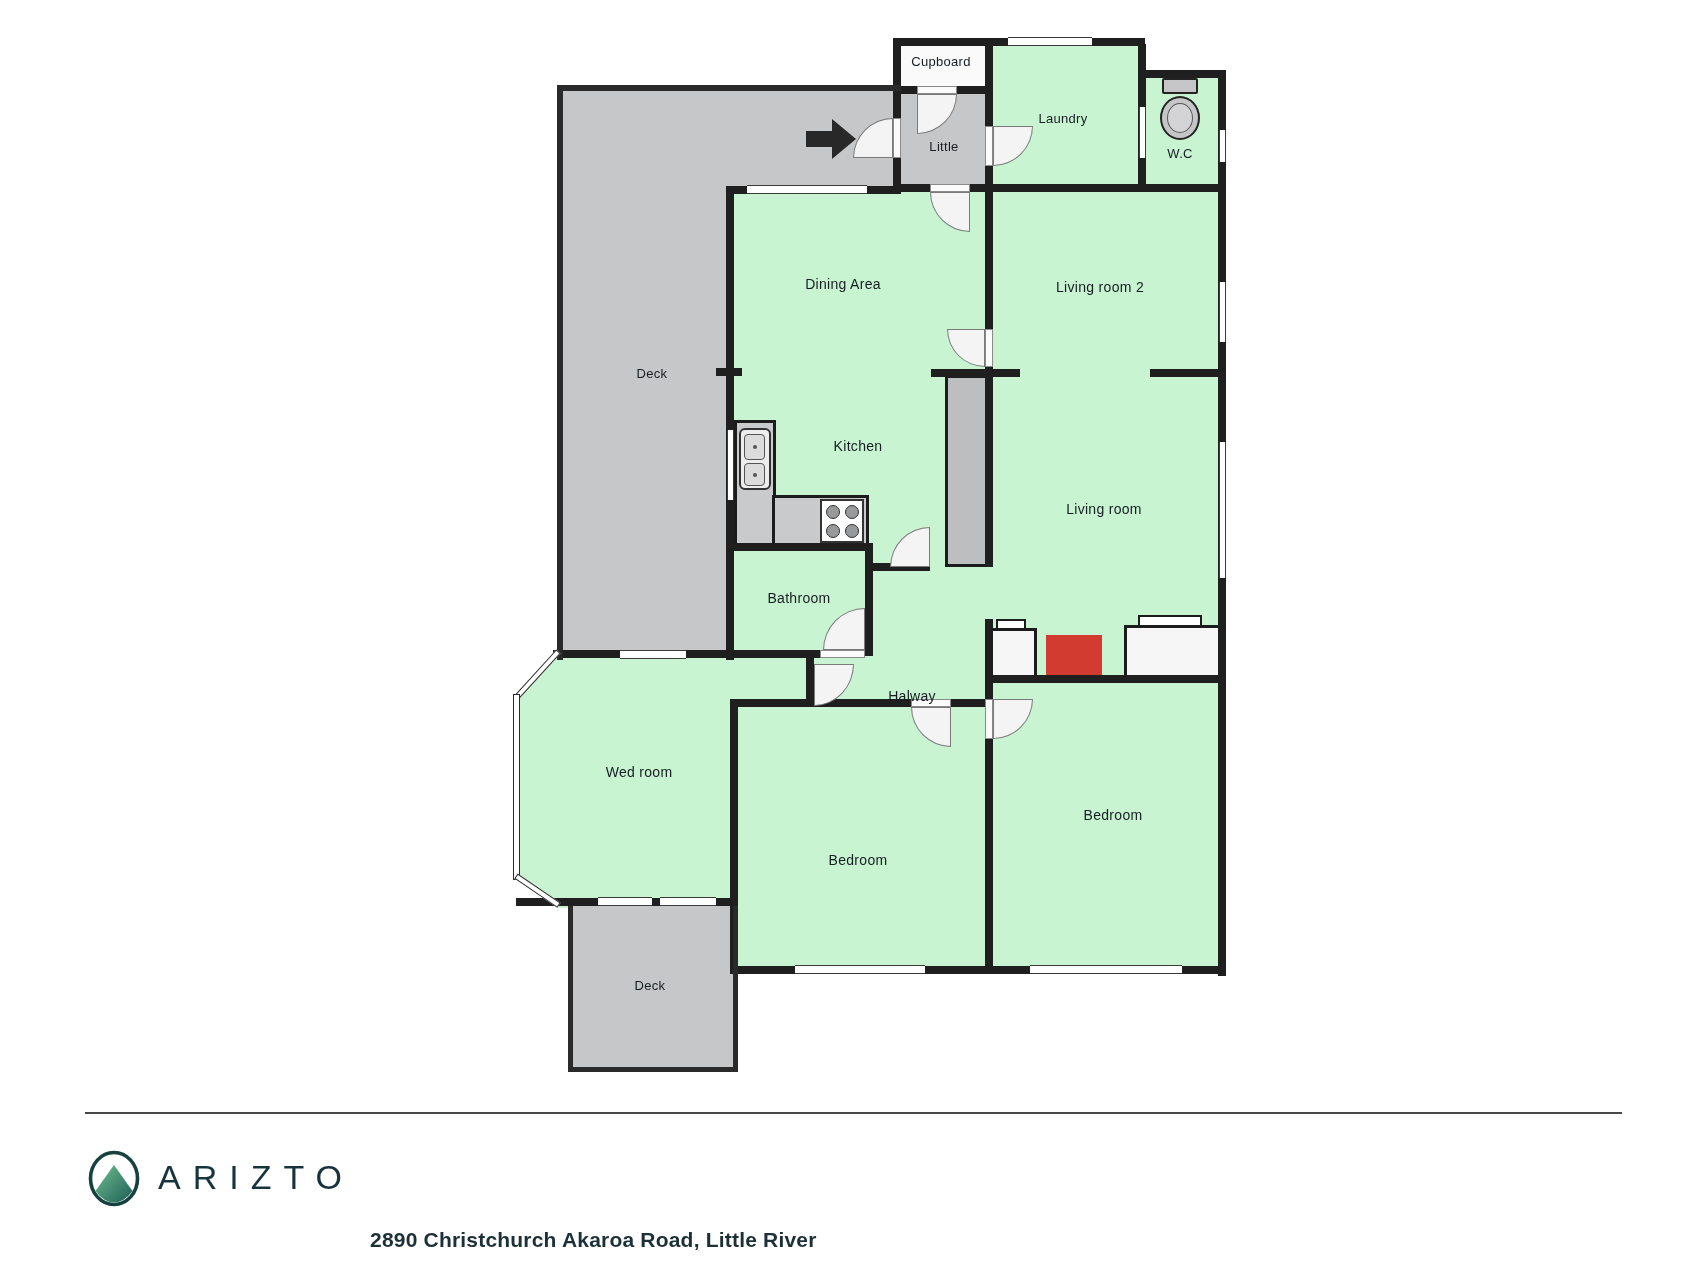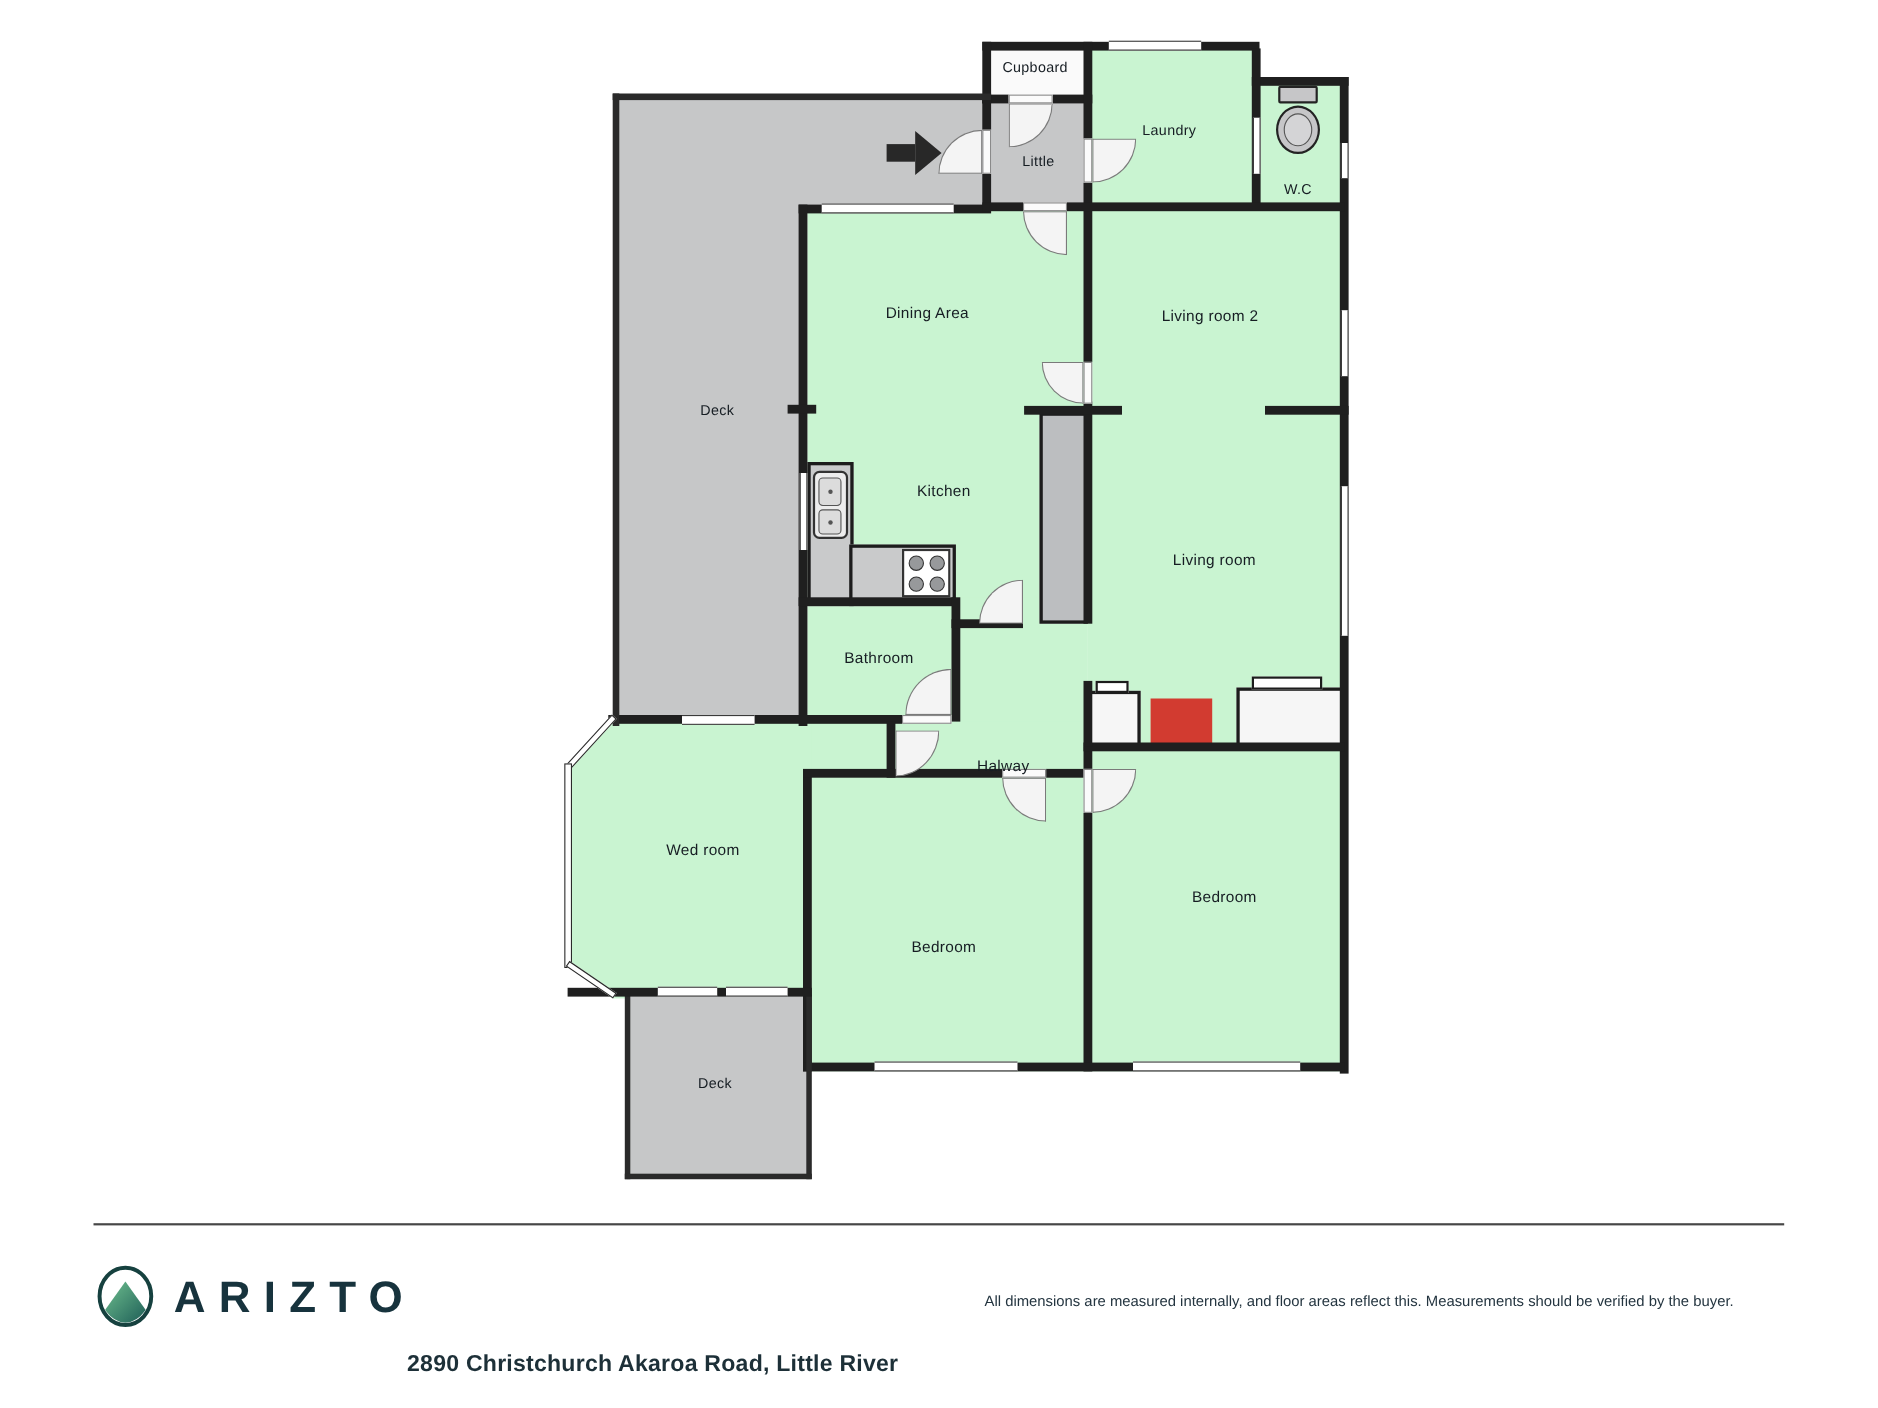--- a/index.html
+++ b/index.html
@@ -18,21 +18,21 @@
   .rd-bl{border-radius:0 0 0 100%;}
   .rd-br{border-radius:0 0 100% 0;}
   .leaf{position:absolute;background:#fbfbfb;border:1px solid #8a8a8a;box-sizing:border-box;}
   .rlabel{position:absolute;transform:translate(-50%,-50%);font-weight:400;font-size:14px;
           color:#161d23;white-space:nowrap;letter-spacing:.3px;}
   .rlabel.sm{font-size:13px;}
   .furn{position:absolute;box-sizing:border-box;}
   .burner{position:absolute;width:14px;height:14px;border-radius:50%;background:#97999b;border:1.5px solid #333;box-sizing:border-box;}
   .basin{position:absolute;border:1.5px solid #555;border-radius:4px;box-sizing:border-box;}
   .dot{position:absolute;left:50%;top:50%;width:4px;height:4px;margin:-2px 0 0 -2px;border-radius:50%;background:#555;}
-  .brand{position:absolute;font-weight:700;font-size:40px;letter-spacing:12px;color:#17333d;}
+  .brand{position:absolute;font-weight:400;font-size:34px;letter-spacing:12px;color:#17333d;}
   .address{position:absolute;font-weight:700;font-size:21px;color:#1d3038;letter-spacing:.2px;}
   .disclaimer{position:absolute;font-size:13.5px;line-height:19.5px;color:#243540;}
   .divider{position:absolute;background:#474747;}
 </style>
 </head>
 <body>
 
 <div class="page">
 
   <div class="abs" style="left:897px;top:42px;width:92px;height:48px;background:#fafafa;"></div>
@@ -157,21 +157,21 @@
   <div class="door rd-bl" style="left:911px;top:707px;width:40px;height:40px;"></div>
   <div class="leaf" style="left:985px;top:699px;width:8px;height:40px;"></div>
   <div class="door rd-br" style="left:993px;top:699px;width:40px;height:40px;"></div>
 
   <div class="furn" style="left:806px;top:131px;width:26px;height:16px;background:#282828;"></div>
   <div class="furn" style="left:832px;top:119px;width:0;height:0;border-top:20px solid transparent;border-bottom:20px solid transparent;border-left:24px solid #282828;"></div>
 
   <div class="rlabel sm" style="left:941px;top:61px;">Cupboard</div>
   <div class="rlabel sm" style="left:944px;top:146px;">Little</div>
   <div class="rlabel sm" style="left:1063px;top:118px;">Laundry</div>
-  <div class="rlabel sm" style="left:1180px;top:172px;">W.C</div>
+  <div class="rlabel sm" style="left:1180px;top:153px;">W.C</div>
   <div class="rlabel sm" style="left:652px;top:373px;">Deck</div>
   <div class="rlabel" style="left:843px;top:284px;">Dining Area</div>
   <div class="rlabel" style="left:1100px;top:287px;">Living room 2</div>
   <div class="rlabel" style="left:858px;top:446px;">Kitchen</div>
   <div class="rlabel" style="left:1104px;top:509px;">Living room</div>
   <div class="rlabel" style="left:799px;top:598px;">Bathroom</div>
   <div class="rlabel" style="left:912px;top:696px;">Halway</div>
   <div class="rlabel" style="left:639px;top:772px;">Wed room</div>
   <div class="rlabel" style="left:858px;top:860px;">Bedroom</div>
   <div class="rlabel" style="left:1113px;top:815px;">Bedroom</div>
@@ -189,16 +189,15 @@
       </defs>
       <ellipse cx="26" cy="28.5" rx="23.5" ry="26" fill="#ffffff" stroke="#16413f" stroke-width="3.6"></ellipse>
       <path d="M26 15 L44.5 41 Q36 52.5 26 52.5 Q16 52.5 7.5 41 Z" fill="url(#mg)"></path>
     </svg>
   </div>
 
   <div class="brand" style="left:158px;top:1158px;">ARIZTO</div>
   <div class="address" style="left:370px;top:1228px;">2890 Christchurch Akaroa Road, Little River</div>
   <div class="disclaimer" style="left:895px;top:1153px;width:755px;">
     <br>
-    <span>All dimensions are measured internally, and floor areas reflect this. Measurements should be verified by the buyer.</span>
   </div>
 
 </div>
 
 </body></html>

